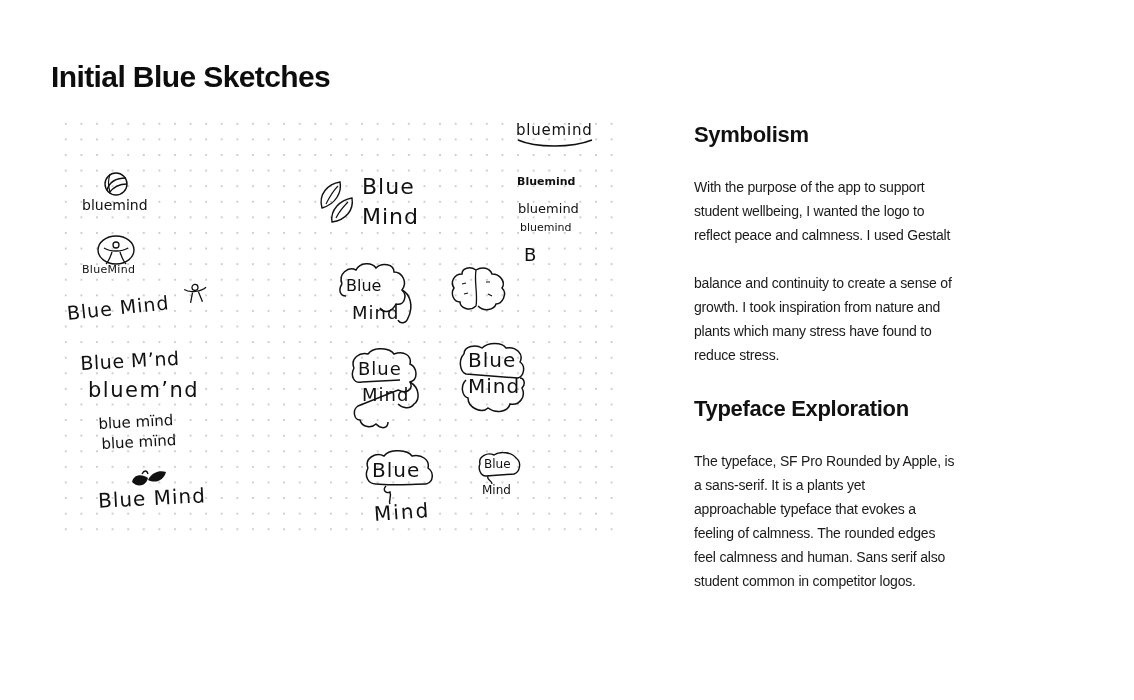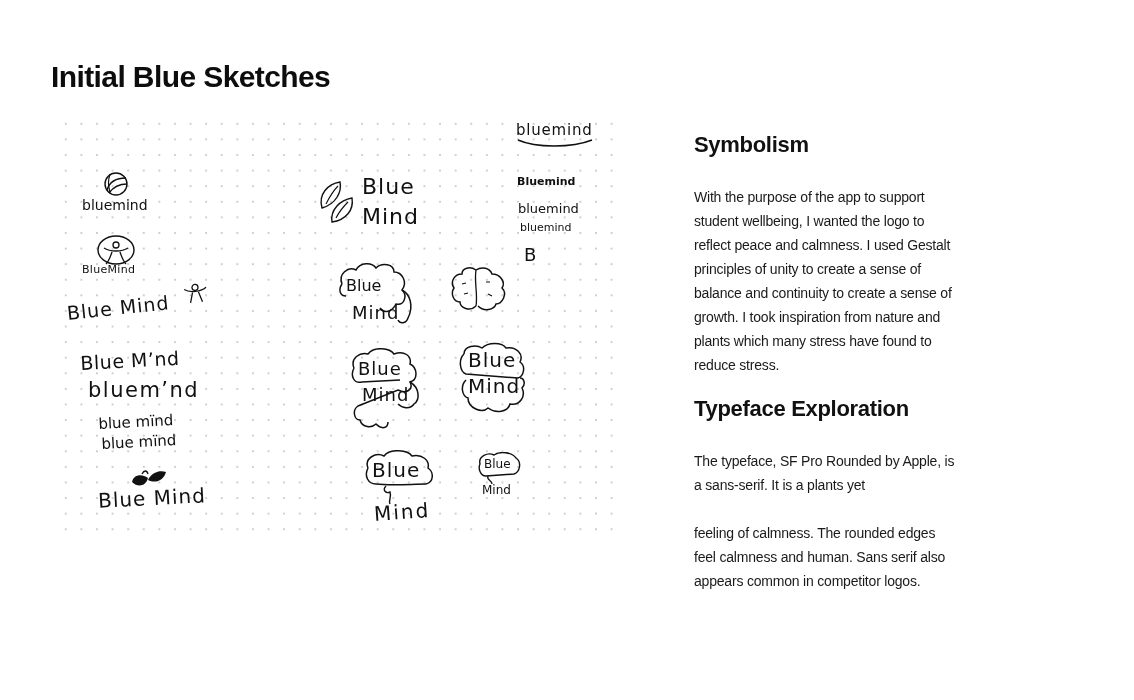--- a/index.html
+++ b/index.html
@@ -10,21 +10,21 @@
   .sketch-board { position: absolute; left: 58px; top: 116px; width: 566px; height: 416px;
          background-color: #ffffff;
          background-image: radial-gradient(circle, #cfcfcf 0.9px, transparent 1.2px);
          background-size: 15.6px 15.6px; background-position: 0px 0px; }
   .sketch { position: absolute; font-family: "DejaVu Sans", sans-serif; color: #111;
          white-space: nowrap; line-height: 1; }
   .sketch svg { display: block; }
   .side { position: absolute; left: 694px; width: 370px; }
   .side h2 { margin: 0; font-size: 22px; font-weight: 700; letter-spacing: -0.3px; color: #111; }
   .side p { margin: 27px 0 0 0; font-size: 14px; line-height: 24px; color: #1a1a1a; letter-spacing: -0.2px; }
-  #symbolism { top: 132px; }
+  #symbolism { top: 122px; }
   #typeface { top: 396px; }
 </style>
 </head>
 <body>
 
 <h1 class="page-title">Initial Blue Sketches</h1>
 
 <div class="sketch-board">
 
   <div class="sketch" style="left:22px; top:54px;">
@@ -172,31 +172,31 @@
   </div>
 
 </div>
 
 <div class="side" id="symbolism">
   <h2>Symbolism</h2>
   <p>
     <span>With the purpose of the app to support</span><br>
     <span>student wellbeing, I wanted the logo to</span><br>
     <span>reflect peace and calmness. I used Gestalt</span><br>
-    <span>principles of unity to create a sense of</span><br>
+    <br>
     <span>balance and continuity to create a sense of</span><br>
     <span>growth. I took inspiration from nature and</span><br>
     <span>plants which many stress have found to</span><br>
     <span>reduce stress.</span>
   </p>
 </div>
 
 <div class="side" id="typeface">
   <h2>Typeface Exploration</h2>
   <p>
     <span>The typeface, SF Pro Rounded by Apple, is</span><br>
     <span>a sans-serif. It is a plants yet</span><br>
-    <br>
+    <span>approachable typeface that evokes a</span><br>
     <span>feeling of calmness. The rounded edges</span><br>
     <span>feel calmness and human. Sans serif also</span><br>
-    <span>appears common in competitor logos.</span>
+    <span>student common in competitor logos.</span>
   </p>
 </div>
 
 </body></html>

